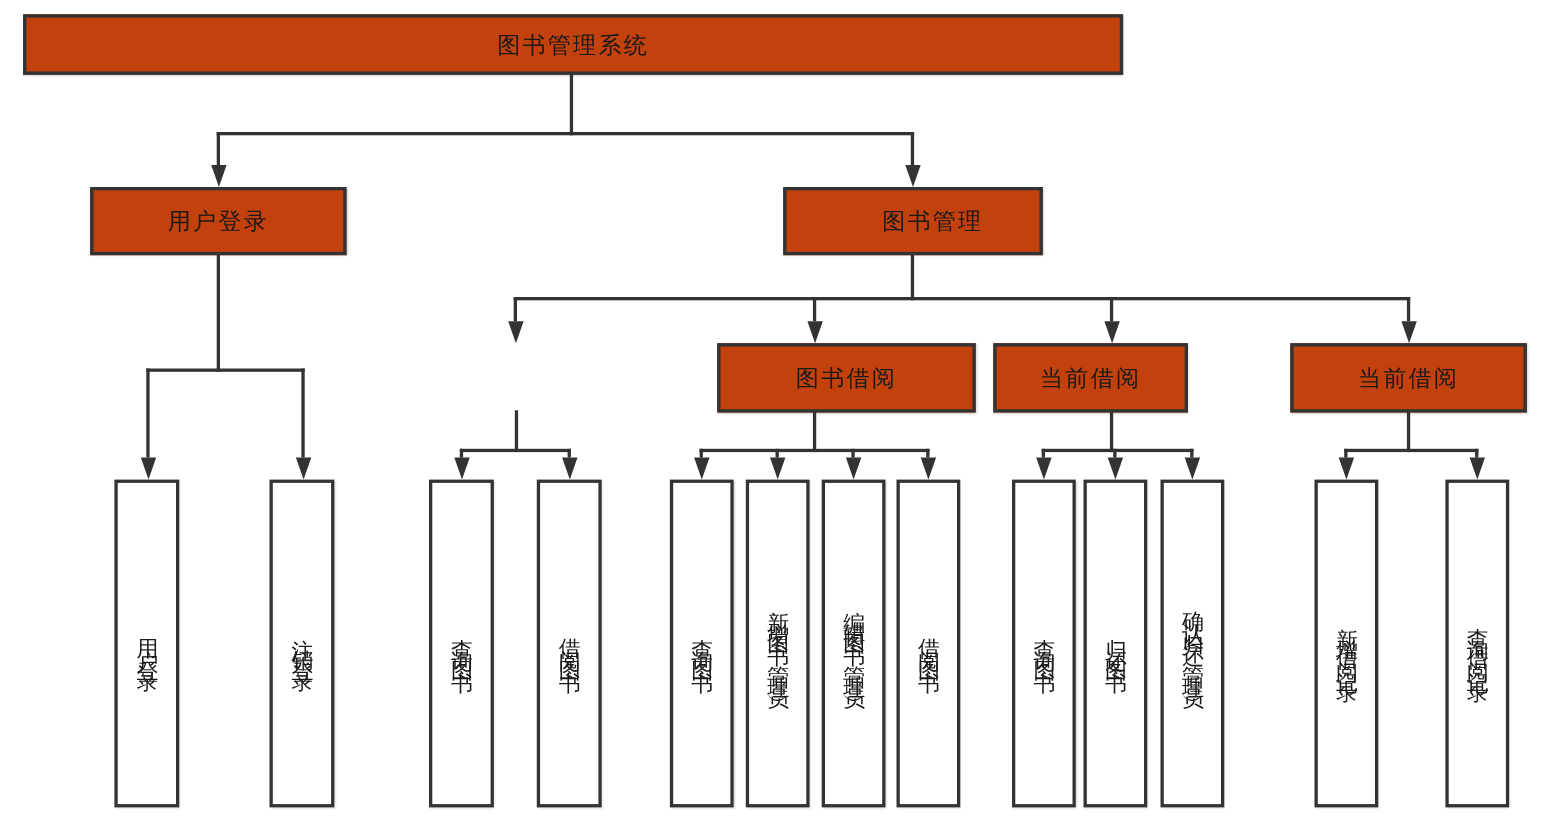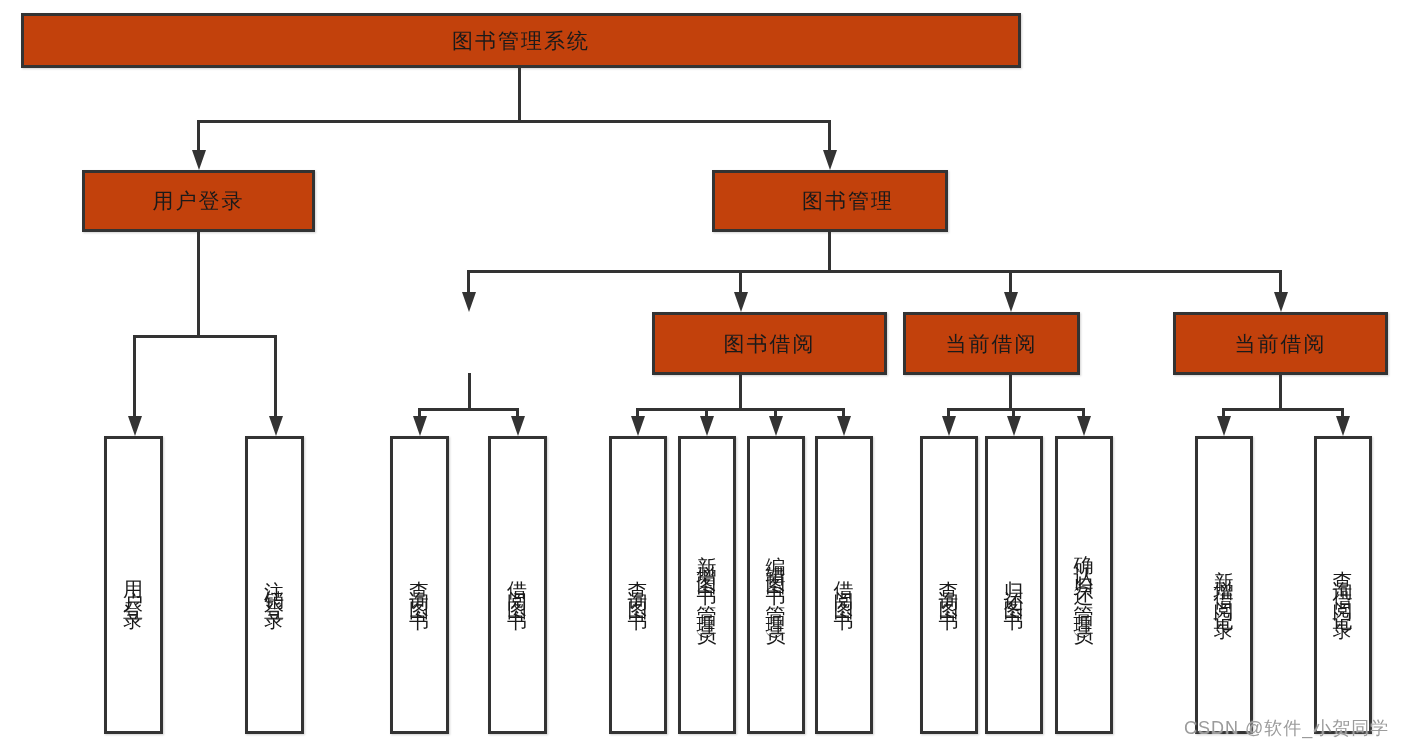--- a/index.html
+++ b/index.html
@@ -134,15 +134,14 @@
     <span>确认归还（管理员）</span>
   </div>
 
   <div class="vbox" style="left:1195px; top:436px; width:58px; height:298px;">
     <span>新增借阅记录</span>
   </div>
   <div class="vbox" style="left:1314px; top:436px; width:58px; height:298px;">
     <span>查询借阅记录</span>
   </div>
 
-  <div class="watermark">CSDN @软件_小贺同学</div>
 
 </div>
 
 </body></html>

